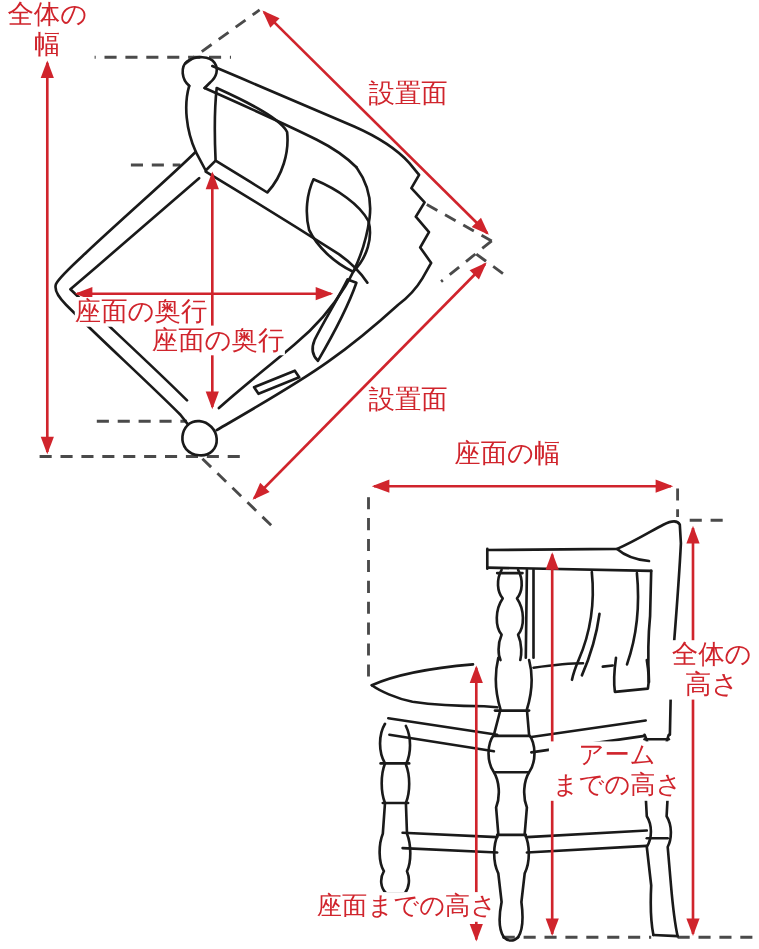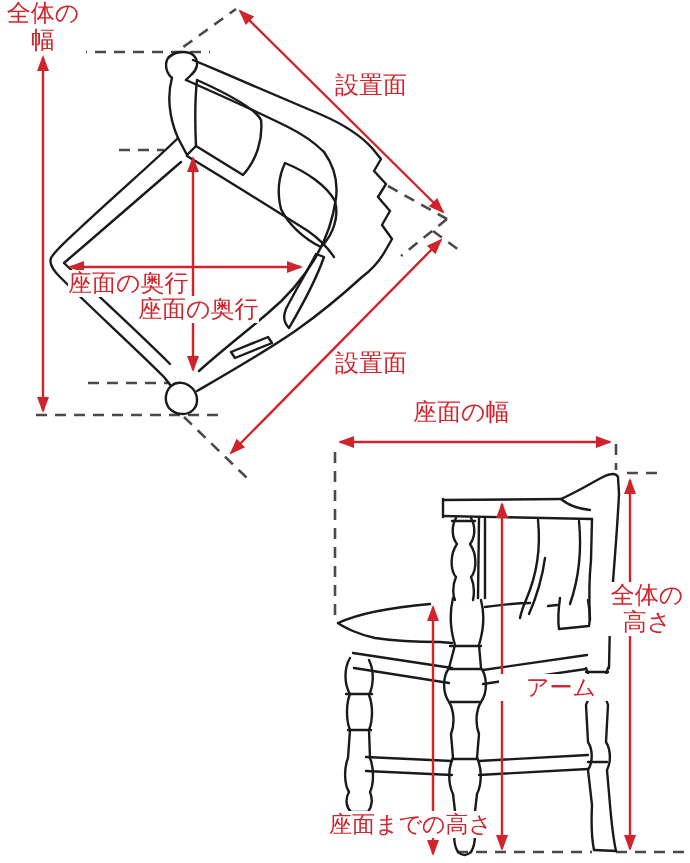--- a/index.html
+++ b/index.html
@@ -159,17 +159,18 @@
 
   <div class="lbl" style="left:413px;top:399px;">座面の幅</div>
 
   <div class="lbl center" style="left:607px;top:582px;width:80px;">
     <span>全体の</span>
     <span>高さ</span>
   </div>
 
   <div class="lbl center small" style="left:475px;top:674px;width:124px;margin-left:24px;">
     <span>アーム</span>
+    <span>までの高さ</span>
   </div>
 
-  <div class="lbl small" style="left:288px;top:811px;margin-left:41px;">座面までの高さ</div>
+  <div class="lbl small" style="left:288px;top:811px;">座面までの高さ</div>
 
 </div>
 
 </body></html>

